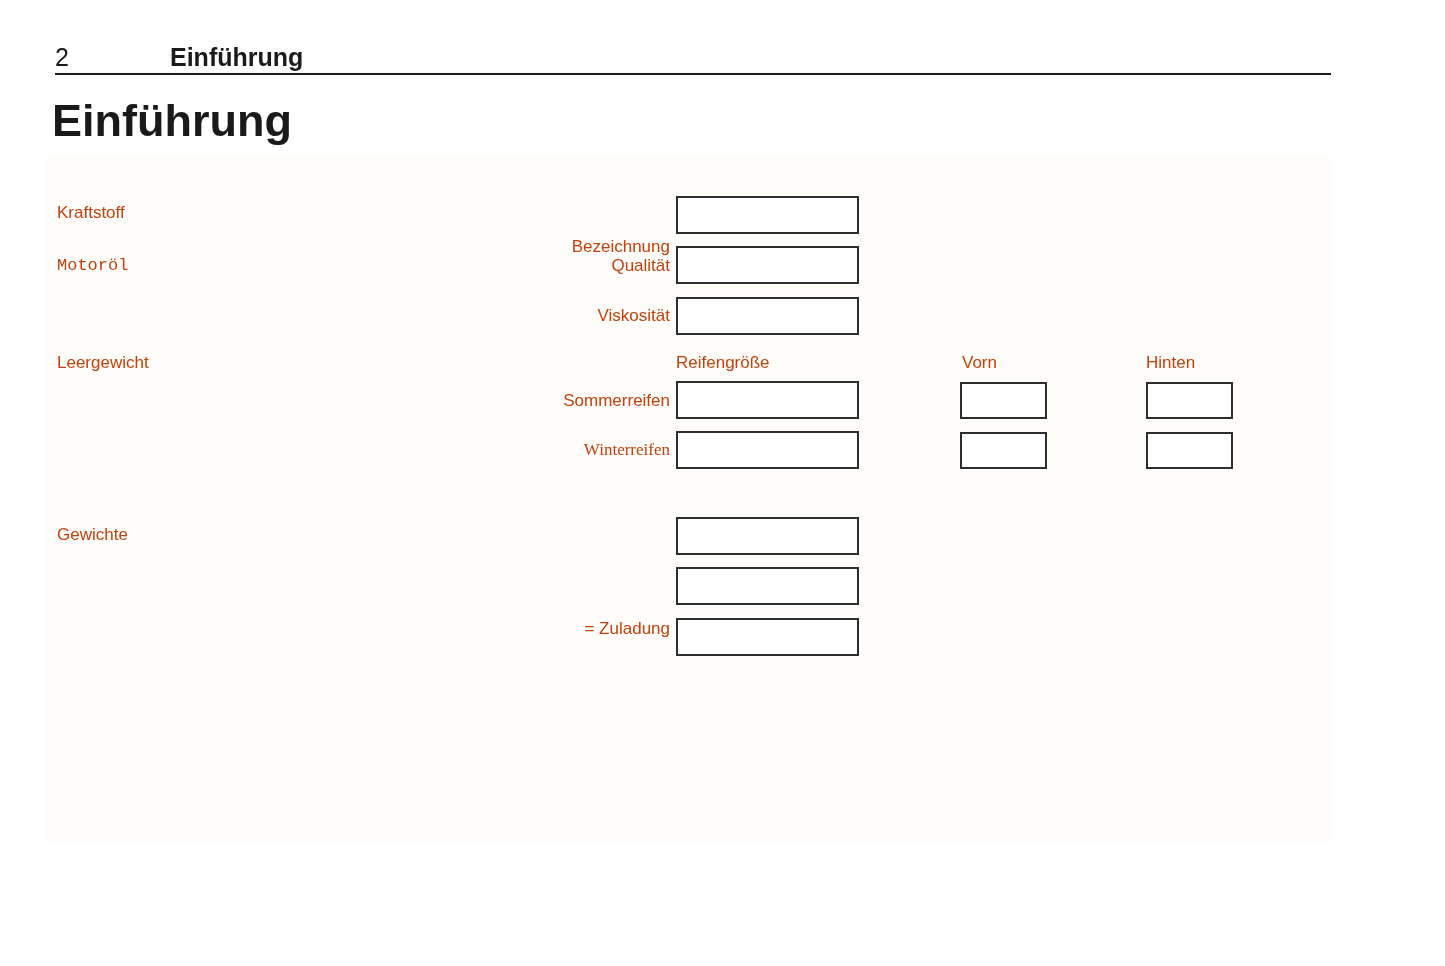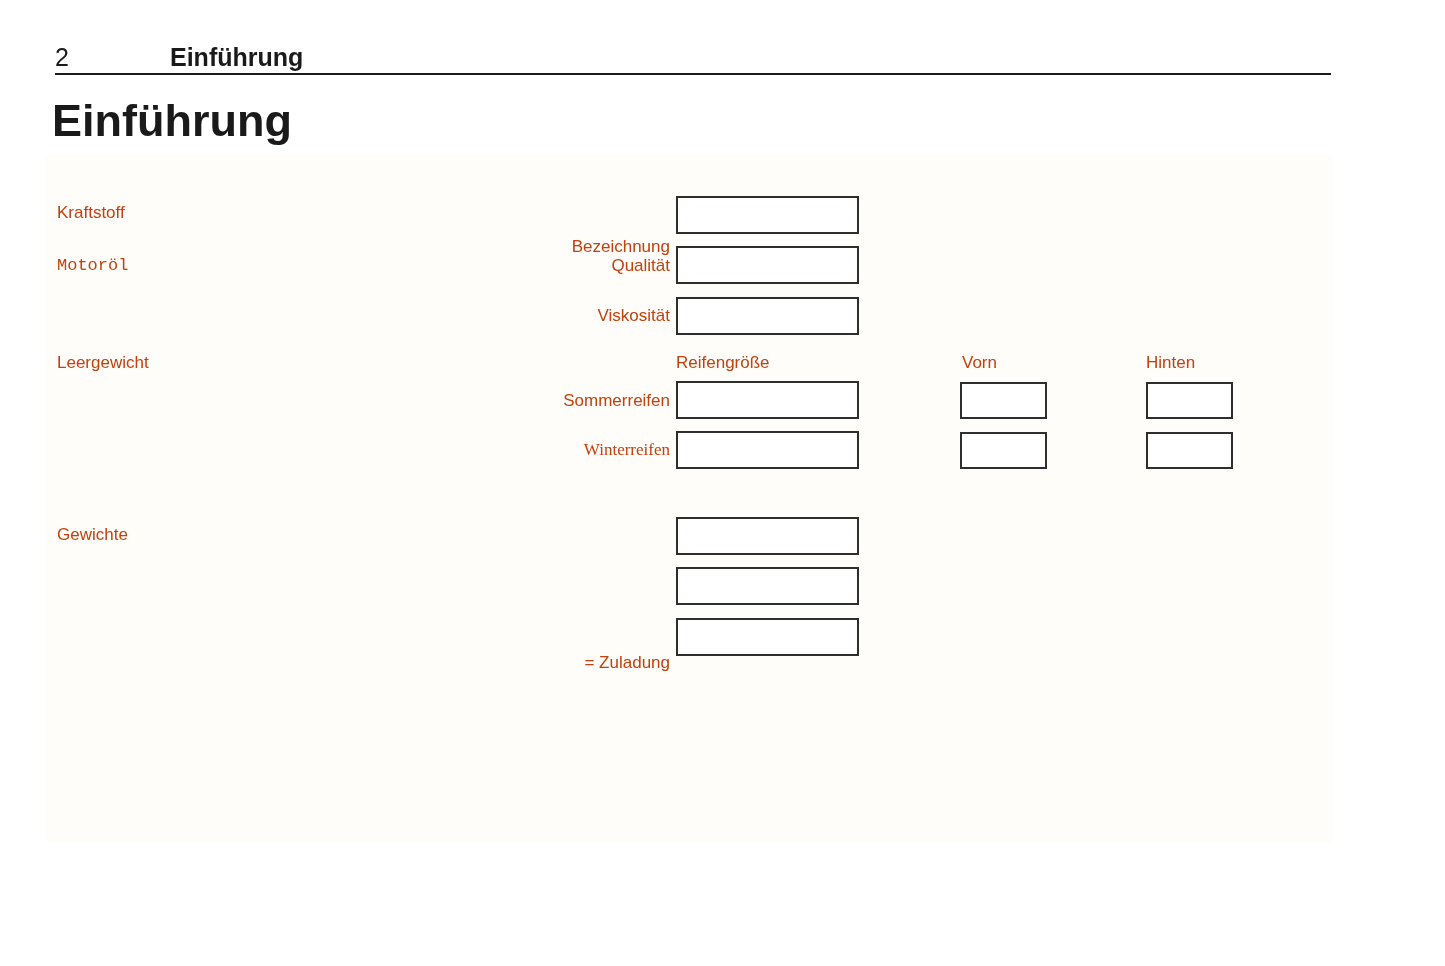--- a/index.html
+++ b/index.html
@@ -98,16 +98,16 @@
 
   <span class="abs lbl lbl-right" style="top:437px;font-family:Liberation Serif, serif;">Winterreifen</span>
   <input class="field-box box-lg" style="left: 676px; top: 431px;" value="">
   <input class="field-box box-sm" style="left: 960px; top: 432px;" value="">
   <input class="field-box box-sm" style="left: 1146px; top: 432px;" value="">
 
   <input class="field-box box-lg" style="left: 676px; top: 517px;" value="">
 
   <input class="field-box box-lg" style="left: 676px; top: 567px;" value="">
 
-  <span class="abs lbl lbl-right" style="top:650px;margin-left:16px;">= Zuladung</span>
+  <span class="abs lbl lbl-right" style="top:616px;margin-left:16px;">= Zuladung</span>
   <input class="field-box box-lg" style="left: 676px; top: 618px;" value="">
 
 </div>
 
 </body></html>

